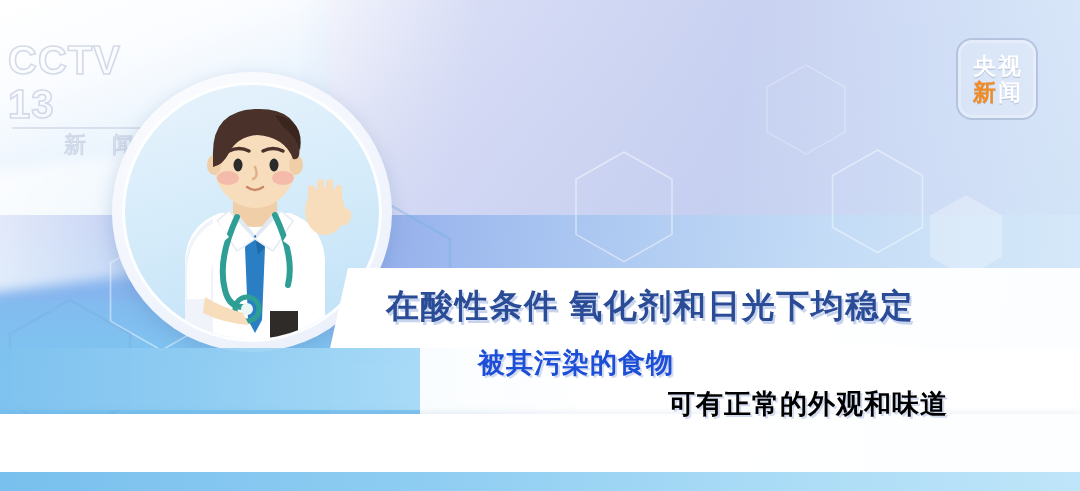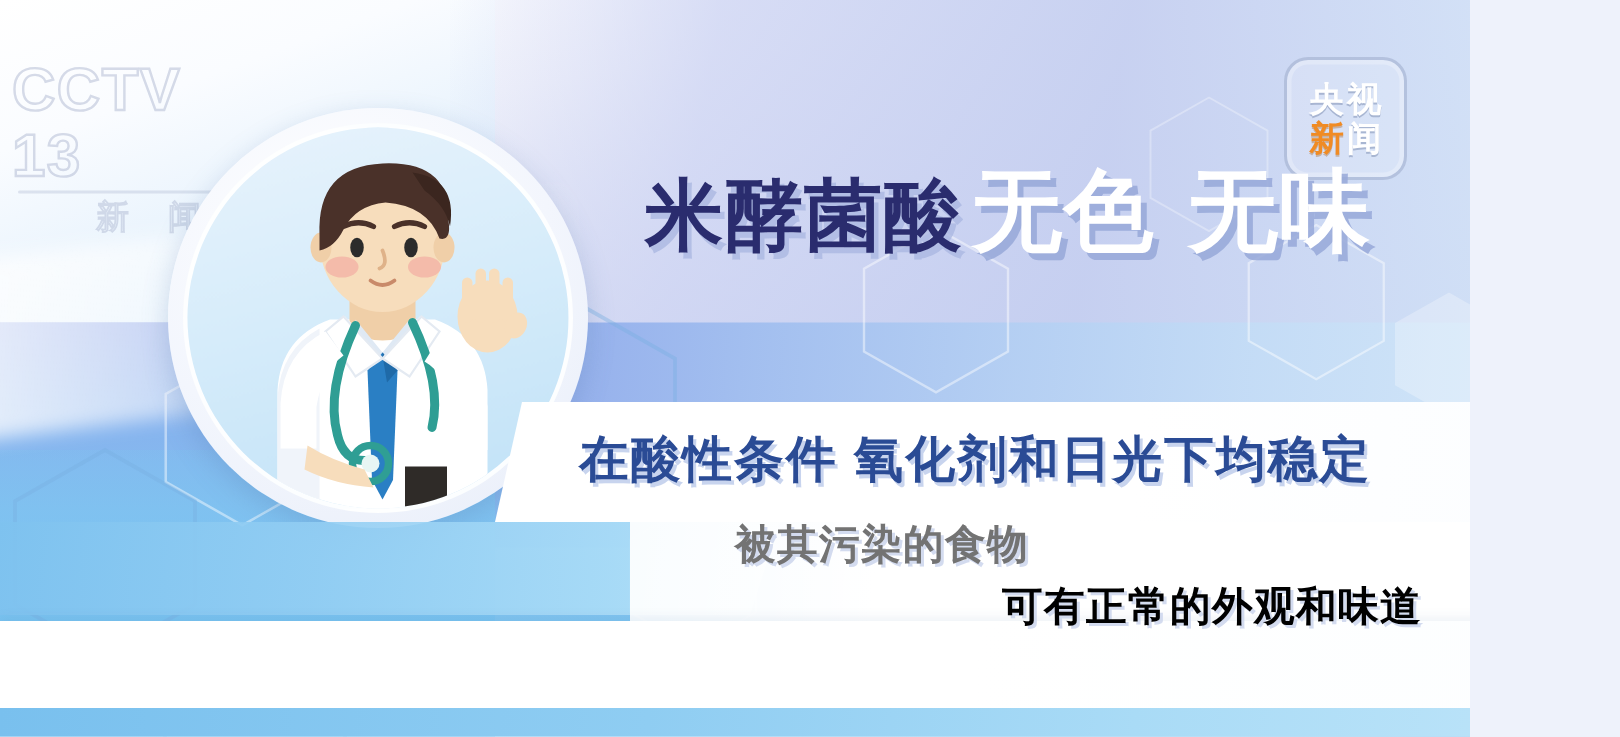--- a/index.html
+++ b/index.html
@@ -1,21 +1,21 @@
 <!DOCTYPE html>
 <html><head>
 <meta charset="utf-8">
 <style>
   html,body{margin:0;padding:0;}
   body{
     width:1080px;height:491px;overflow:hidden;
     font-family:"Liberation Sans","DejaVu Sans",sans-serif;
     background:#eef2fb;
   }
-  #stage{position:relative;width:980px;height:491px;overflow:hidden;text-decoration:underline;}
+  #stage{position:relative;width:1080px;height:491px;overflow:hidden;text-decoration:underline;}
 
   
   .bg-base{
     position:absolute;inset:0;
     background:linear-gradient(170deg,#fdfdff 0%,#f2f3fb 18%,#e2e5f6 34%,#d8dcf3 46%,#cdd4f0 56%,#bcd3f1 68%,#a7d2f4 80%,#8ccbf3 92%,#7ec6f1 100%);
   }
   
   .bg-lav{
     position:absolute;left:300px;top:0;width:780px;height:268px;
     background:linear-gradient(100deg,rgba(214,218,244,.0) 0%,rgba(205,212,243,.75) 22%,rgba(196,206,240,.9) 55%,rgba(206,222,246,.85) 82%,rgba(214,233,249,.8) 100%);
@@ -161,23 +161,22 @@
   
   .t1{
     position:absolute;left:386px;top:287px;
     font-size:33px;font-weight:700;line-height:38px;white-space:nowrap;
     color:#2a4b95;letter-spacing:1.5px;
     text-shadow:2px 3px 0 rgba(190,205,235,.85);
   }
   .t2{
     position:absolute;left:478px;top:347px;
     font-size:27px;font-weight:700;line-height:32px;white-space:nowrap;
-    color:#737373;letter-spacing:1px;
+    color:#1d4ed8;letter-spacing:1px;
     text-shadow:2px 2px 0 rgba(200,210,235,.8);
-    margin-left:12px;
   }
   .t3{
     position:absolute;left:668px;top:388px;
     font-size:27px;font-weight:700;line-height:32px;white-space:nowrap;
     color:#000000;letter-spacing:1px;
     text-shadow:2px 2px 0 rgba(200,210,235,.8);
   }
   .t4{
     position:absolute;left:340px;top:427px;
     font-size:33px;font-weight:700;line-height:38px;white-space:nowrap;
@@ -299,23 +298,20 @@
 
         <path d="M92 136 Q64 150 62 184 L62 214 L86 214 L86 186 Q90 162 104 152 Z" fill="#ffffff"></path>
         <path d="M80 212 Q96 222 118 228 L124 240 Q98 238 78 228 Z" fill="#f7ddbc"></path>
 
         <rect x="145" y="226" width="28" height="34" fill="#2f2b28"></rect>
       </svg>
     </div>
   </div>
 
   <div class="head">
-    <div class="l1">
-      <span class="dark">米酵菌酸</span><span class="wht">无色</span><span class="sp"></span><span class="wht">无味</span>
-    </div>
   </div>
 
   <div class="panel"></div>
   <div class="panel-accent"></div>
   <div class="panel-mid"></div>
   <div class="panel-bottom"></div>
   <div class="panel-foot"></div>
 
   <div class="t1">在酸性条件 氧化剂和日光下均稳定</div>
   <div class="t2">被其污染的食物</div>

